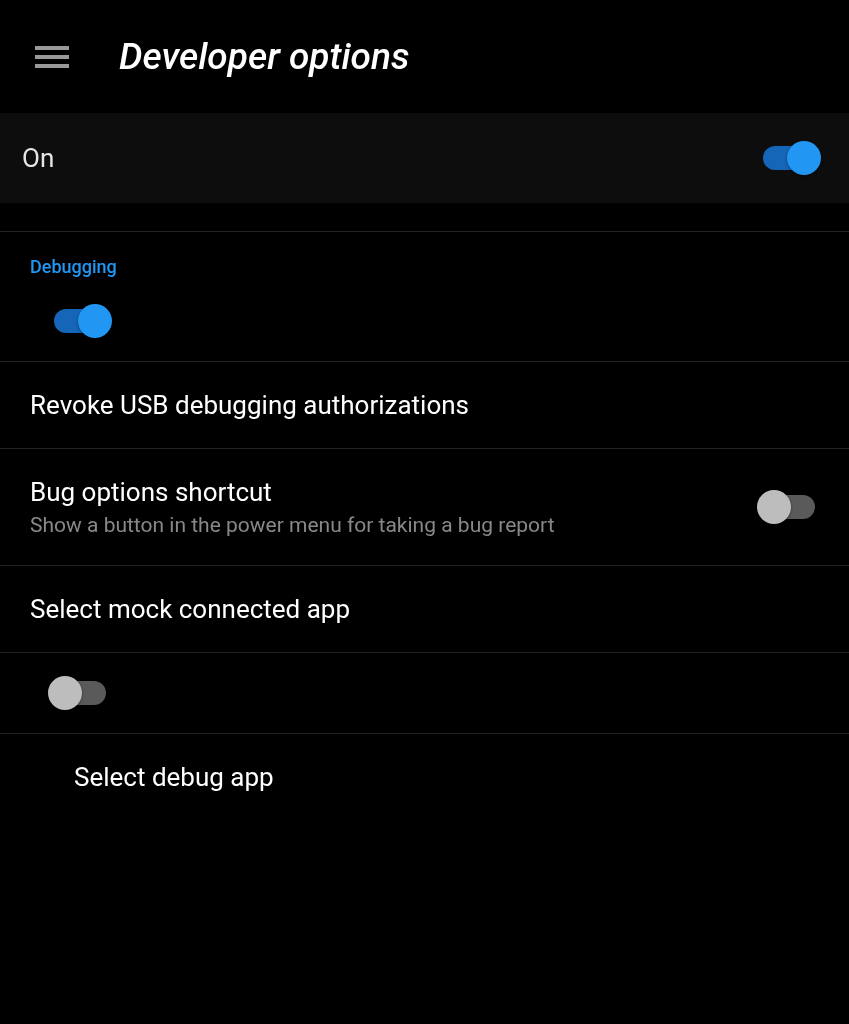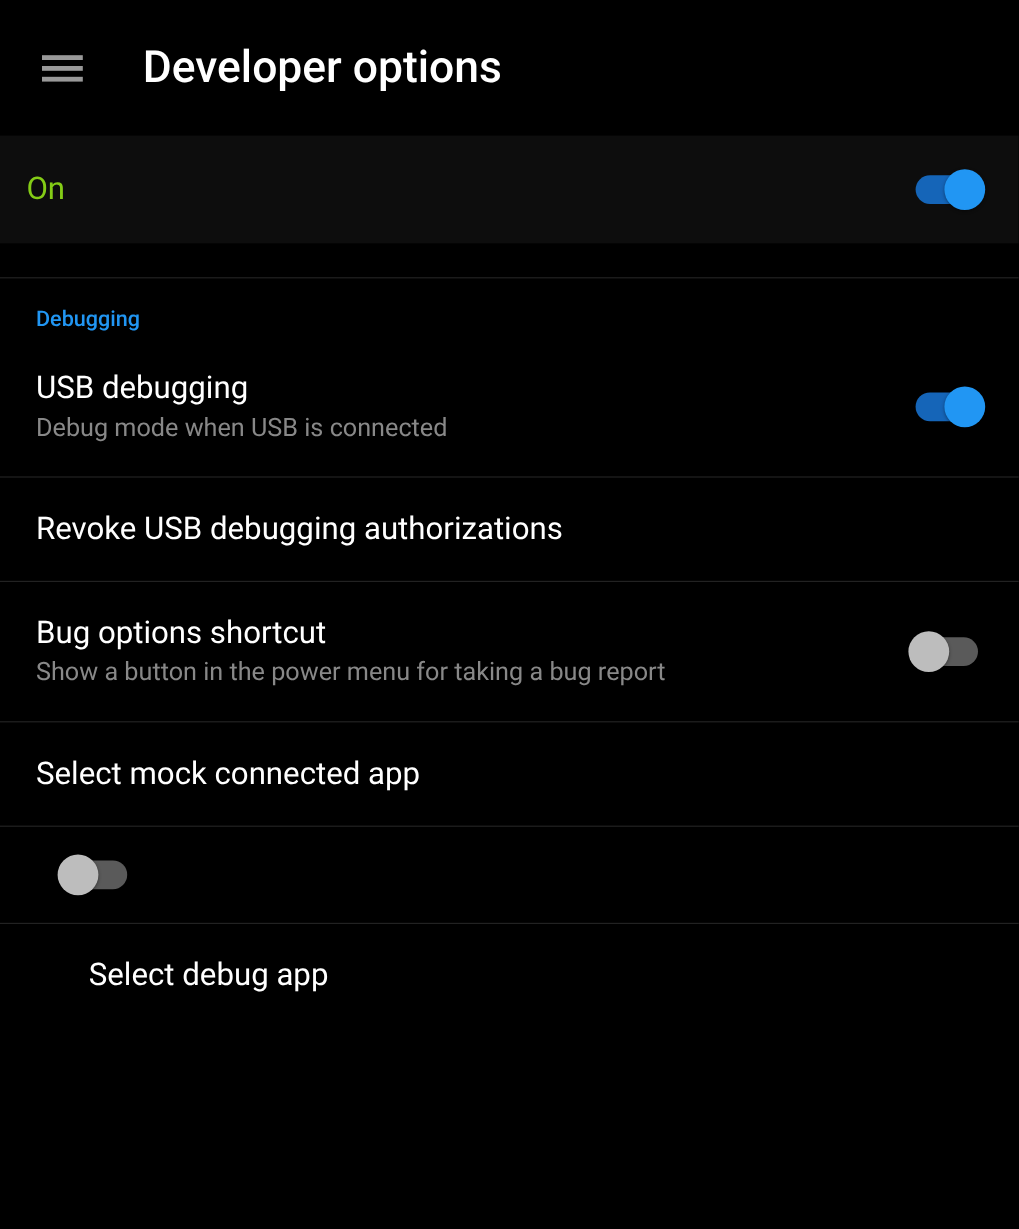--- a/index.html
+++ b/index.html
@@ -32,32 +32,33 @@
     .menu-icon span {
       display: block;
       height: 4px;
       background: #999;
       width: 100%;
     }
     .page-title {
       font-size: 37px;
       font-weight: 500;
       color: #fff;
+      font-style: italic;
     }
     .master-row {
       display: flex;
       align-items: center;
       justify-content: space-between;
       padding: 30px 30px 30px 22px;
       background: #0d0d0d;
     }
     .master-label {
       font-size: 26px;
       font-weight: 400;
-      color: #84cc16;
+      color: #e5e5e5;
     }
     .gap {
       height: 28px;
       background: #000;
     }
     .section-header {
       padding: 24px 30px 4px 30px;
       border-top: 1px solid #222;
     }
     .section-title {
@@ -151,24 +152,20 @@
   </div>
 </div>
 
 <div class="gap"></div>
 
 <div class="section-header">
   <div class="section-title">Debugging</div>
 </div>
 
 <div class="setting-row">
-  <div class="setting-text">
-    <div class="setting-title">USB debugging</div>
-    <div class="setting-subtitle">Debug mode when USB is connected</div>
-  </div>
   <div class="toggle on">
     <div class="toggle-track"></div>
     <div class="toggle-thumb"></div>
   </div>
 </div>
 
 <div class="setting-row">
   <div class="setting-text">
     <div class="setting-title">Revoke USB debugging authorizations</div>
   </div>

